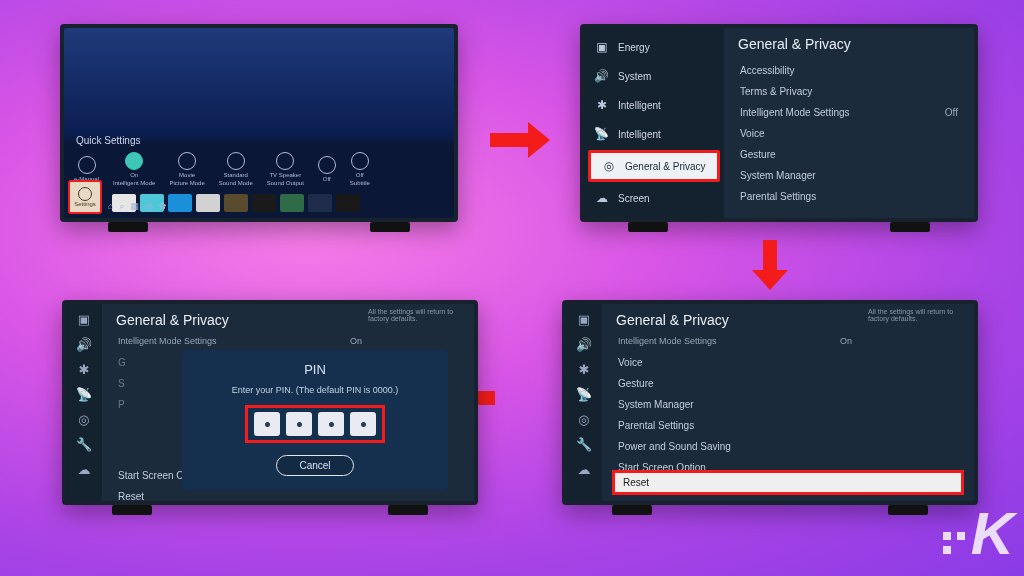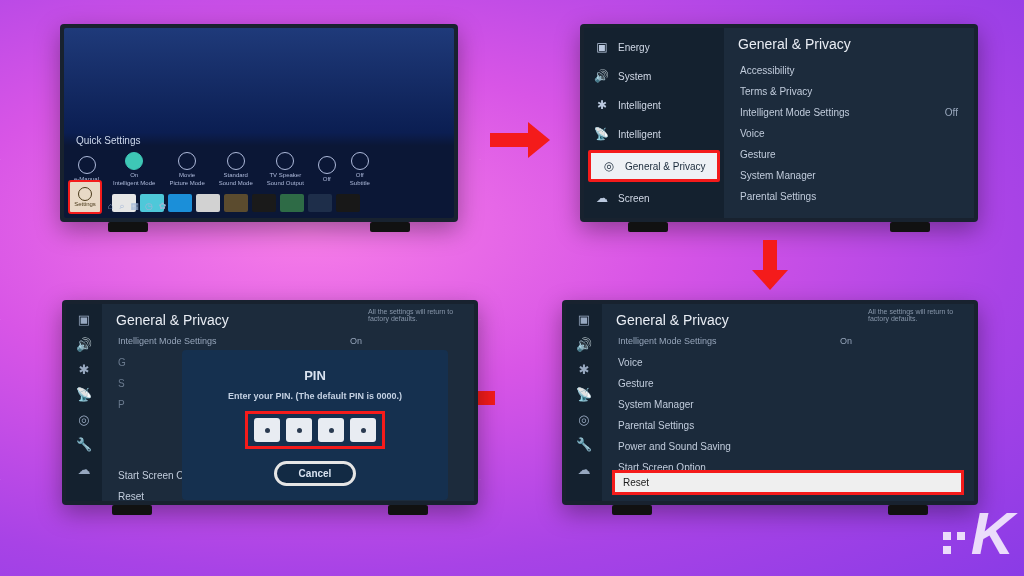--- a/index.html
+++ b/index.html
@@ -258,24 +258,23 @@
   
   .tv4{
     left:62px; top:300px;
     width:416px; height:205px;
   }
   .dialog{
     position:absolute;
     left:80px; right:26px; top:46px;
     background:#15304f;
     border-radius:4px;
-    padding:18px 14px 14px;
+    padding:12px 14px 14px;
     text-align:center;
     color:#d8e2f0;
-    font-weight:bold;
   }
   .dialog-title{ font-size:13px; margin-bottom:8px; }
   .dialog-hint{ font-size:9px; color:#c4d1e3; margin-bottom:10px; }
   .pin-wrap{
     display:inline-flex; gap:6px;
     padding:4px 6px;
     border:3px solid #f41b1b;
   }
   .pin-box{
     width:26px;height:24px;
@@ -285,21 +284,21 @@
     color:#2a3a50;
   }
   .pin-dot{
     width:5px;height:5px;border-radius:50%;
     background:#2a3a50;
   }
   .cancel-btn{
     margin-top:12px;
     display:inline-block;
     background:#122a44;
-    border:3px solid #e5e5e5;
+    border:1px solid #e5e5e5;
     border-radius:14px;
     padding:4px 22px;
     font-size:10px;
     color:#d8e2f0;
   }
   .tv4 .menu-item.dim{ color:#6a7a8e; }
 
   
   .wm{
     position:absolute;

